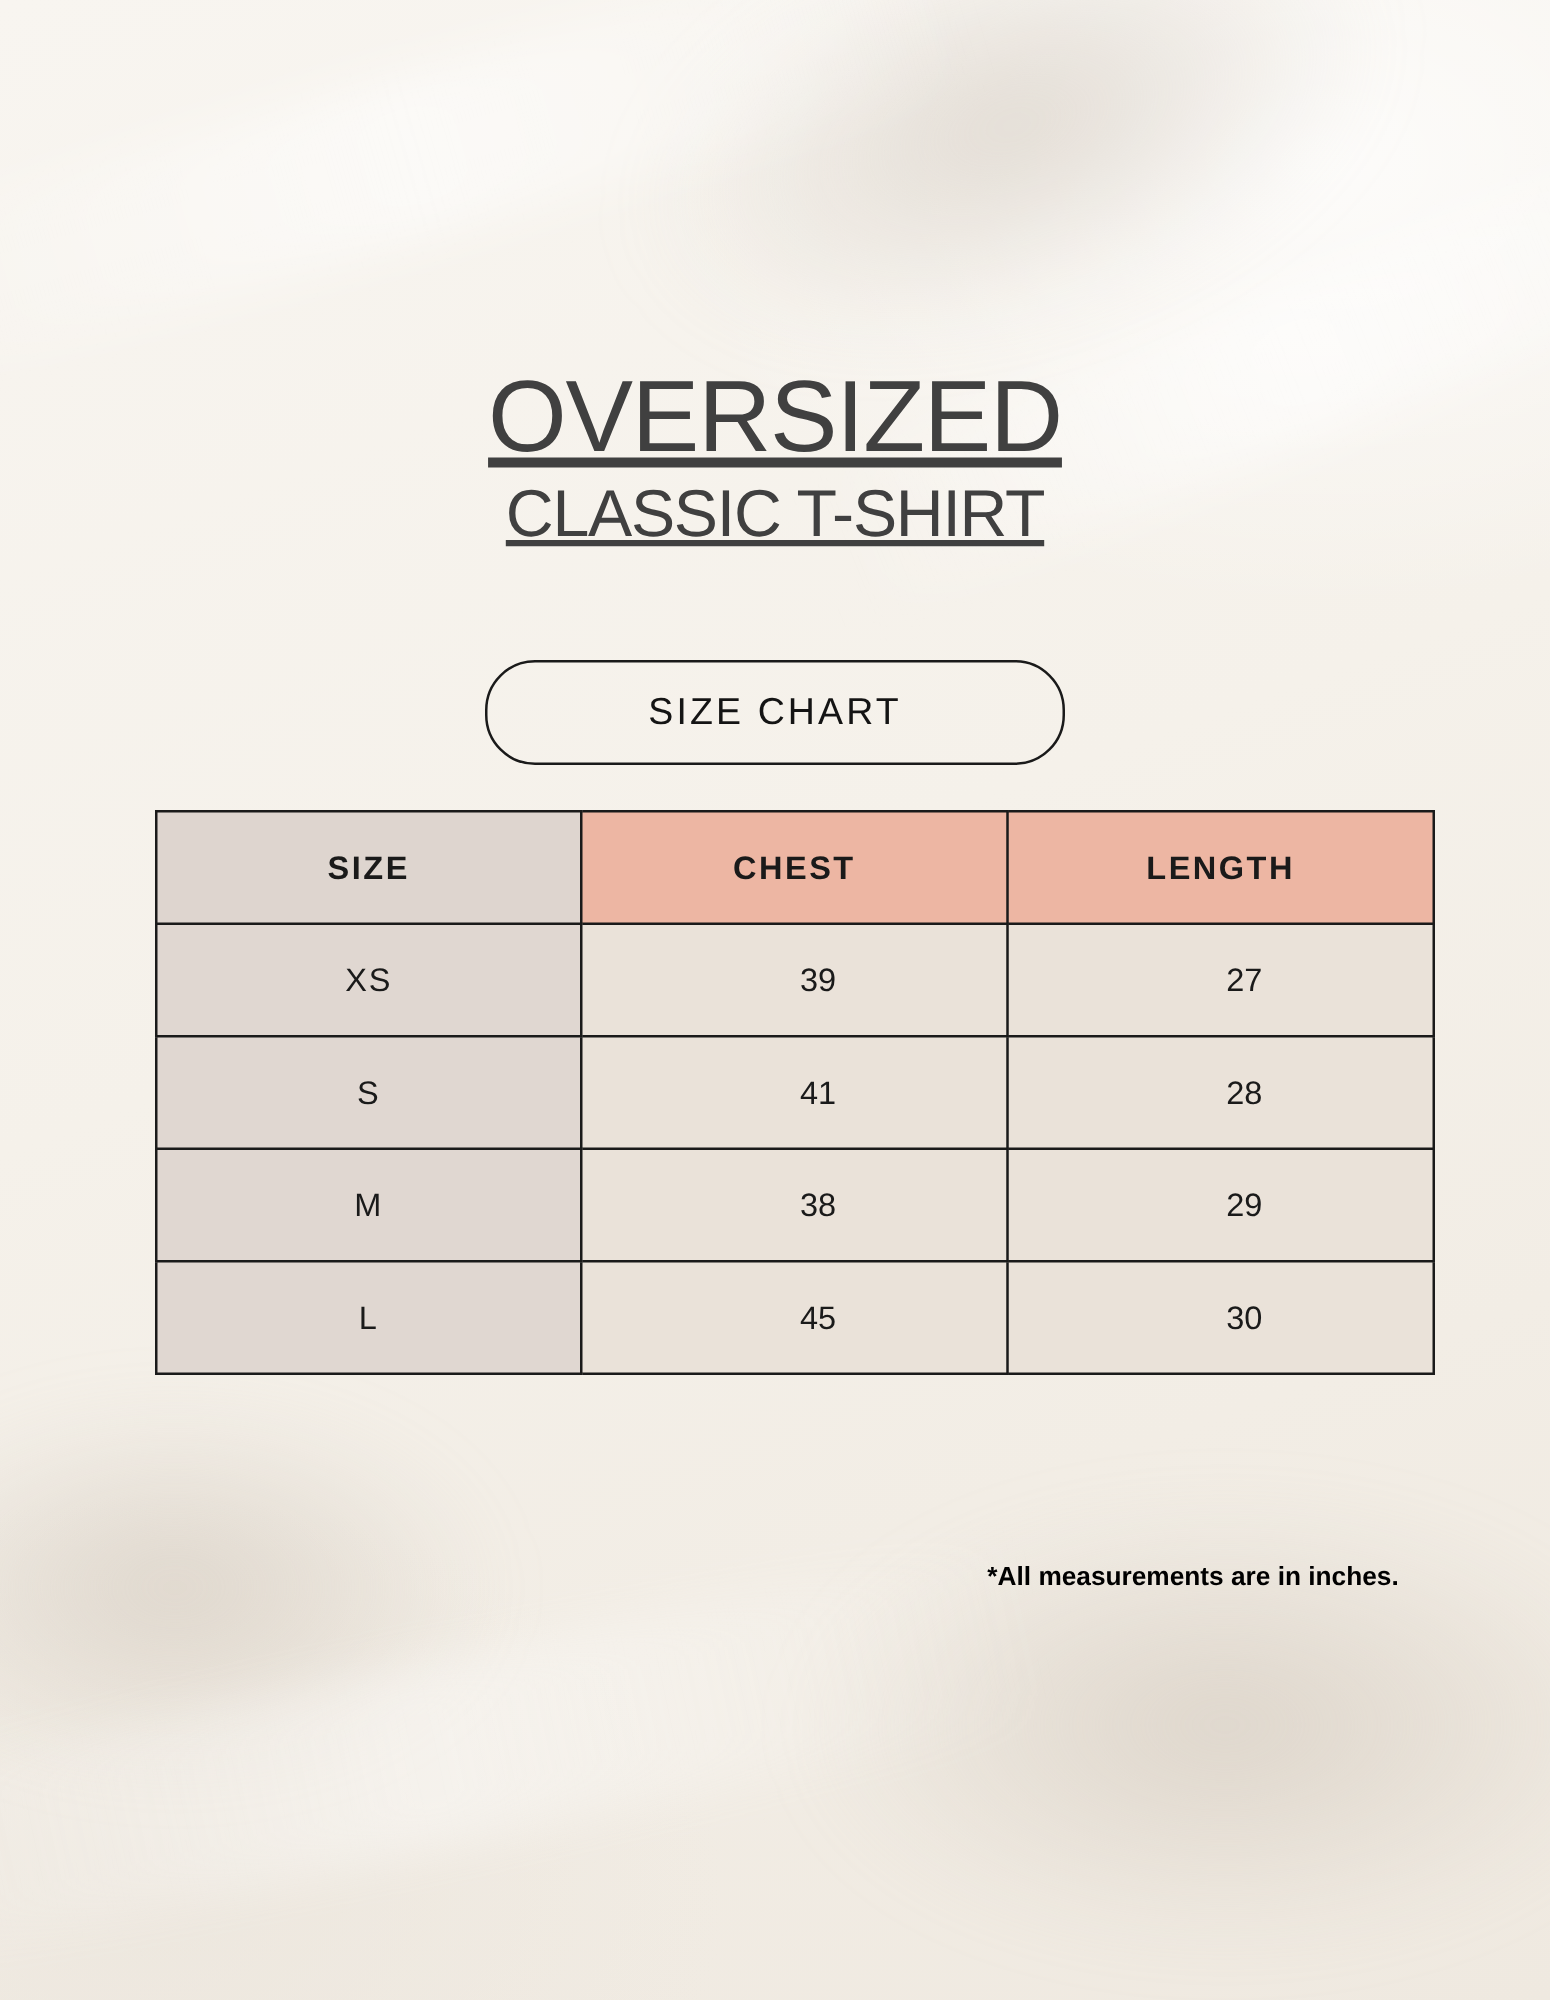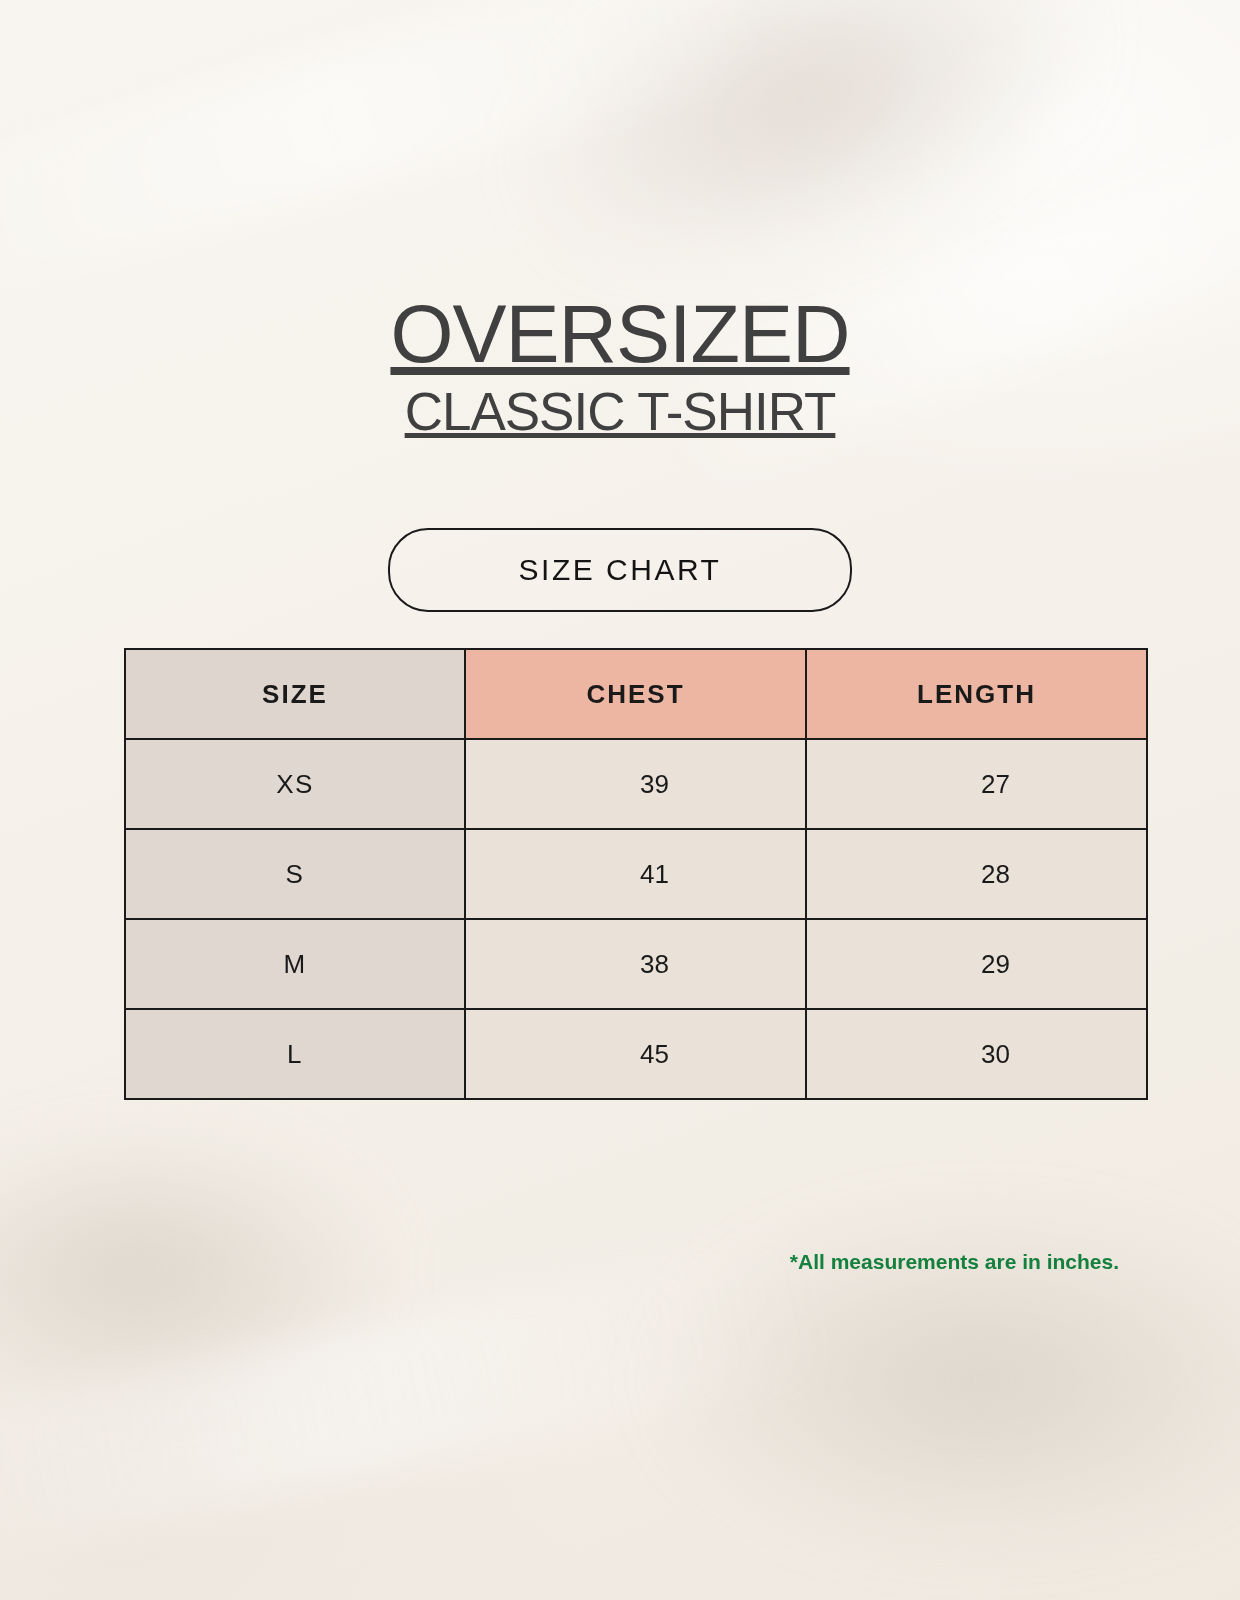--- a/index.html
+++ b/index.html
@@ -142,21 +142,21 @@
   }
 
   .footnote {
     position: absolute;
     left: 97px;
     top: 1250px;
     width: 1022px;
     text-align: right;
     font-size: 21px;
     font-weight: bold;
-    color: #15803d;
+    color: #000000;
   }
 </style>
 </head>
 <body>
 
 <div class="bg-wash"></div>
 <div class="shadow-soft shadow-1"></div>
 <div class="shadow-soft shadow-2"></div>
 <div class="shadow-soft shadow-3"></div>
 <div class="bg-streak streak-1"></div>

